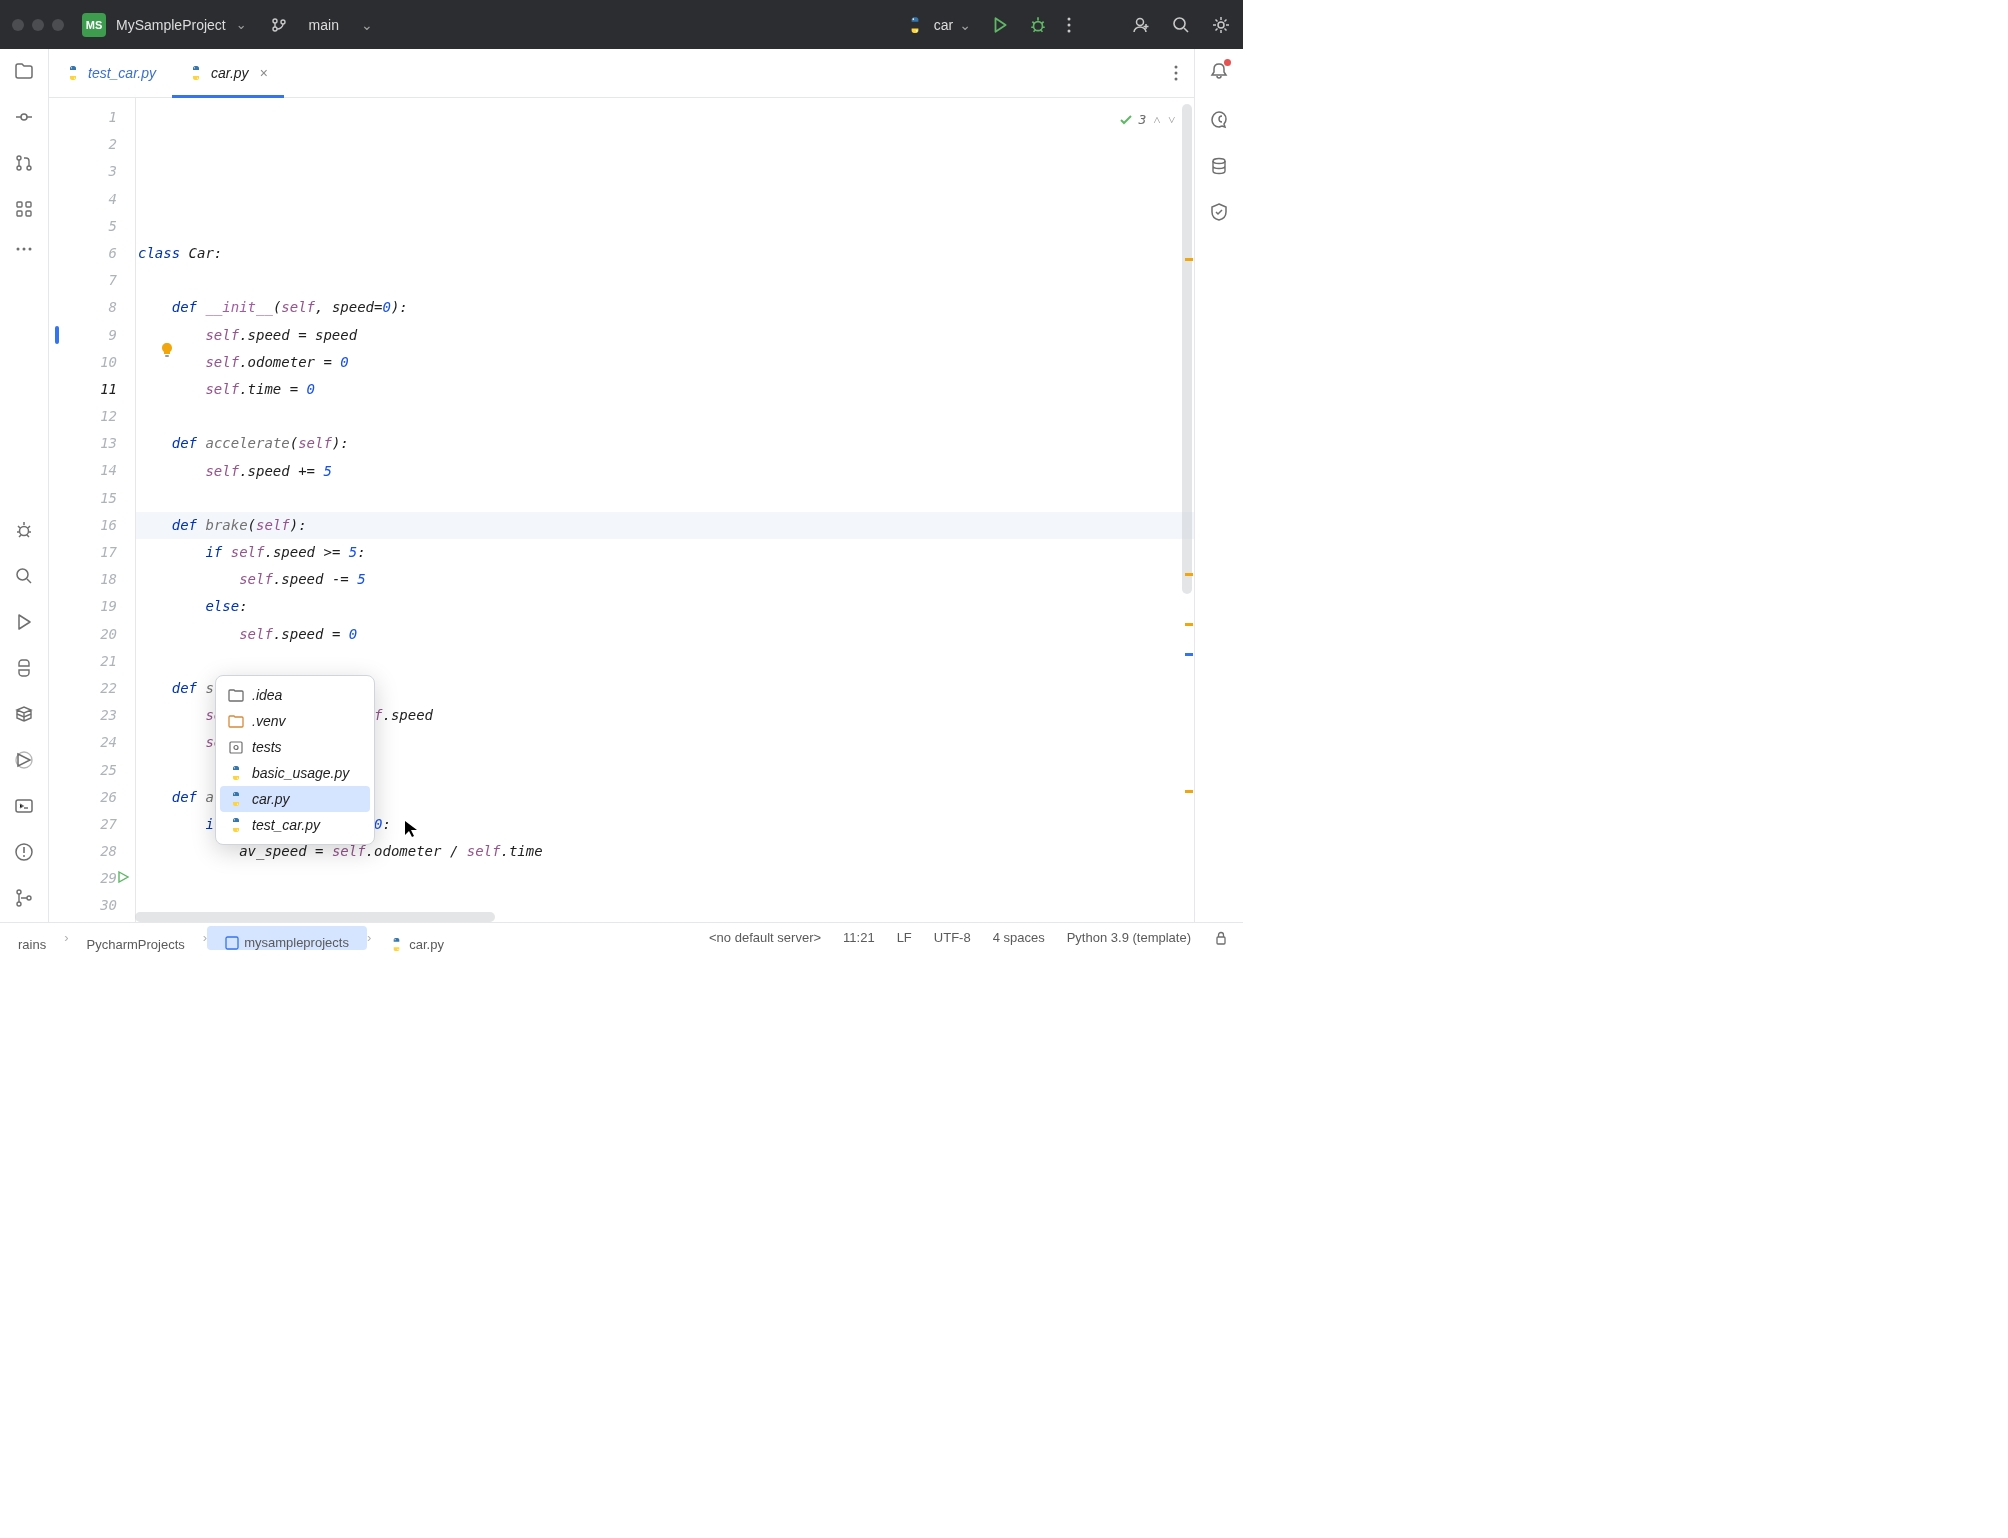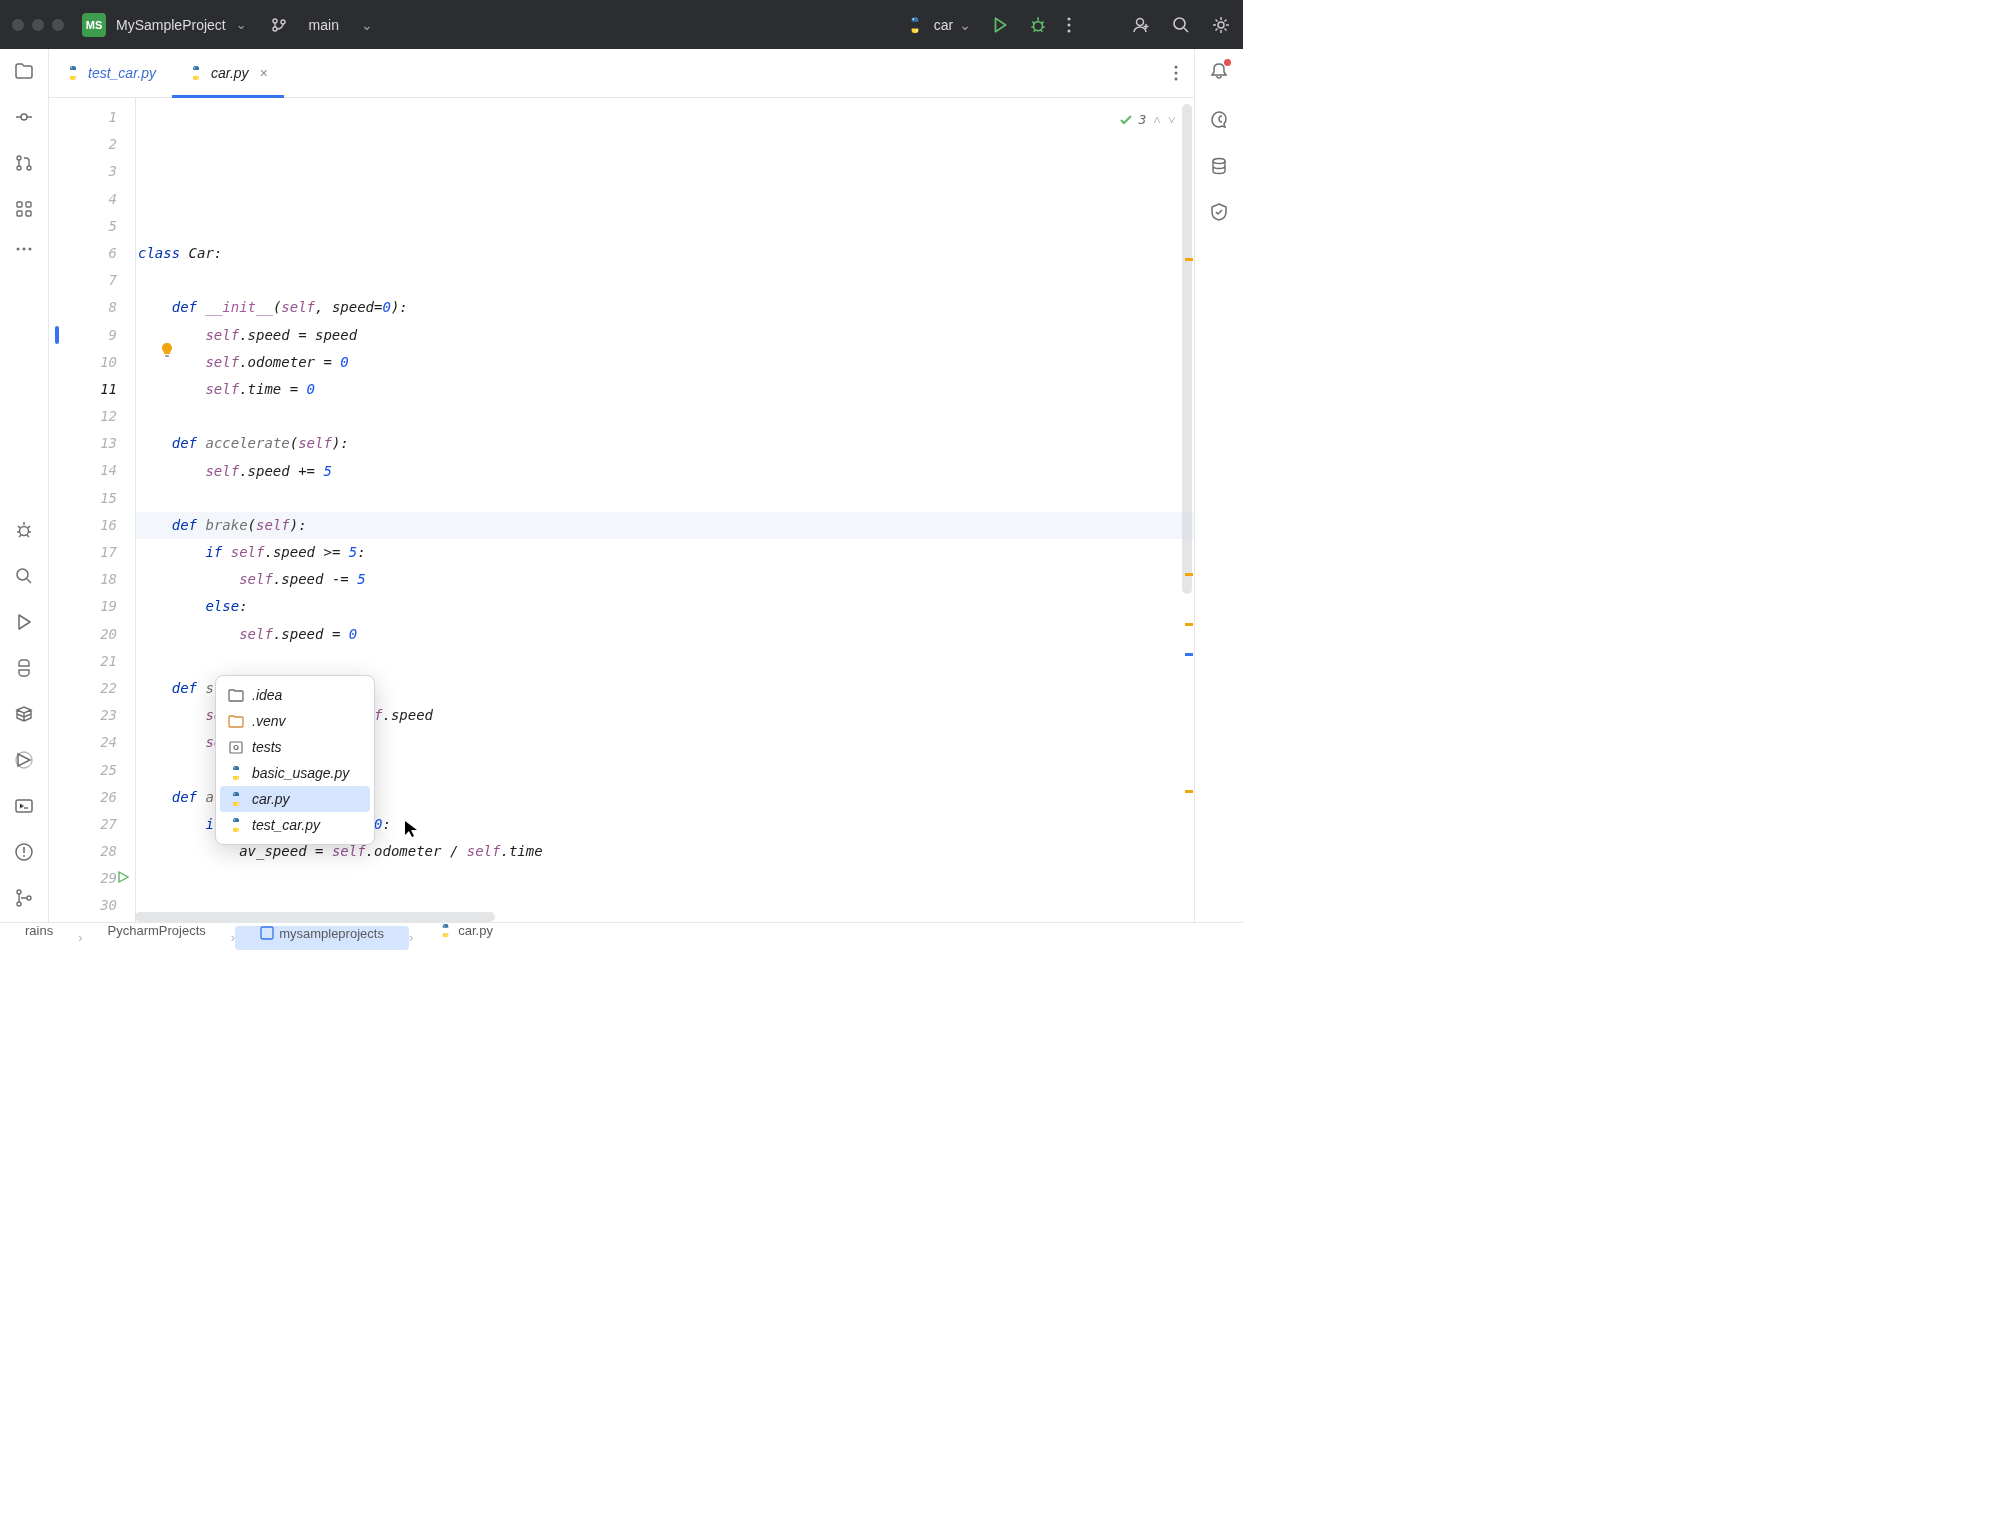--- a/index.html
+++ b/index.html
@@ -58,21 +58,21 @@
 
 
 .popup { position: absolute; left: 166px; top: 626px; width: 160px; background: #fff; border: 1px solid #d1d5da; border-radius: 8px; box-shadow: 0 6px 24px rgba(0,0,0,0.18); padding: 6px 0; z-index: 50; }
 .popup-item { display: flex; align-items: center; gap: 8px; padding: 5px 12px; font-size: 14px; cursor: pointer; }
 .popup-item.sel { background: #d5e4ff; border-radius: 4px; margin: 0 4px; padding: 5px 8px;}
 .cursor-arrow { position: absolute; left: 355px; top: 771px; z-index: 60; }
 
 
 .statusbar { height: 30px; border-top: 1px solid #e5e7eb; display: flex; align-items: center; font-size: 13px; color: #5a5a5a; }
 .crumbs { display: flex; align-items: center; height: 100%; }
-.crumb { padding: 0 25px; height: 100%; display: flex; align-items: flex-start; gap: 5px; border-right: 0; cursor:pointer;}
+.crumb { padding: 0 18px; height: 100%; display: flex; align-items: flex-end; gap: 5px; border-right: 0; cursor:pointer;}
 .crumb-sep { color: #b0b0b0; }
 .crumb.active { background: #d5e4ff; border-radius: 4px; margin: 3px 0; height: 24px;}
 .status-right { margin-left: auto; display: flex; align-items: center; gap: 22px; padding-right: 14px; height:100%; }
 .status-right > span { cursor: pointer; }
 .py-ico { display:inline-block; vertical-align:middle; margin-right:4px;}
 .hscroll { position:absolute; bottom:0; left:86px; width:360px; height:10px; background:#d0d3d7; border-radius:5px; opacity:0.6;}
 </style>
 </head>
 <body>
 
@@ -391,13 +391,25 @@
       <div class="crumb">
         <svg width="15" height="15" viewBox="0 0 16 16">
           <path d="M7 1h2c1 0 2 1 2 2v2H5V3c0-1 1-2 2-2z" fill="#3776ab"></path>
           <path d="M9 15H7c-1 0-2-1-2-2v-2h6v2c0 1-1 2-2 2z" fill="#ffd43b"></path>
           <circle cx="6.5" cy="2.8" r="0.6" fill="#fff"></circle>
           <circle cx="9.5" cy="13.2" r="0.6" fill="#fff"></circle>
         </svg>
         <span>car.py</span>
       </div>
     </div>
+  <div class="status-right">
+    <span>&lt;no default server&gt;</span>
+    <span>11:21</span>
+    <span>LF</span>
+    <span>UTF-8</span>
+    <span>4 spaces</span>
+    <span>Python 3.9 (template)</span>
+    <svg width="16" height="16" viewBox="0 0 16 16">
+        <rect x="4" y="7" width="8" height="7" rx="1" fill="none" stroke="#6e6e6e" stroke-width="1.3"></rect>
+        <path d="M5.5 7V5c0-1.5 1-2.5 2.5-2.5S10.5 3.5 10.5 5v2" fill="none" stroke="#6e6e6e" stroke-width="1.3"></path>
+      </svg>
+  </div>
 </div>
 
 </body></html>

